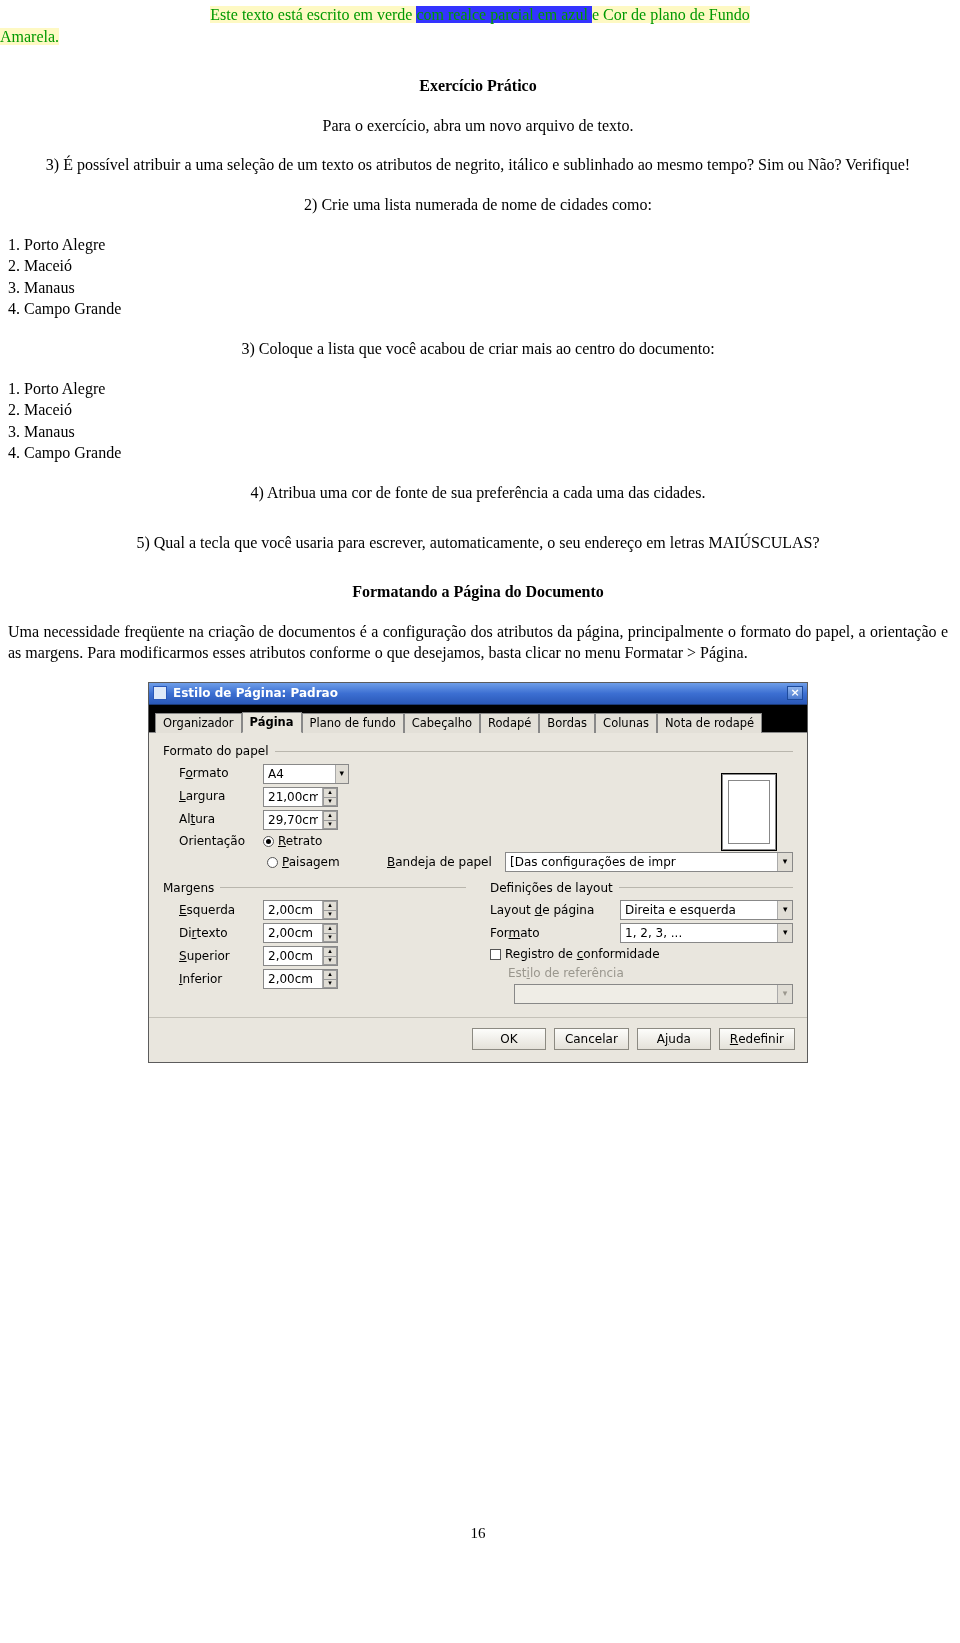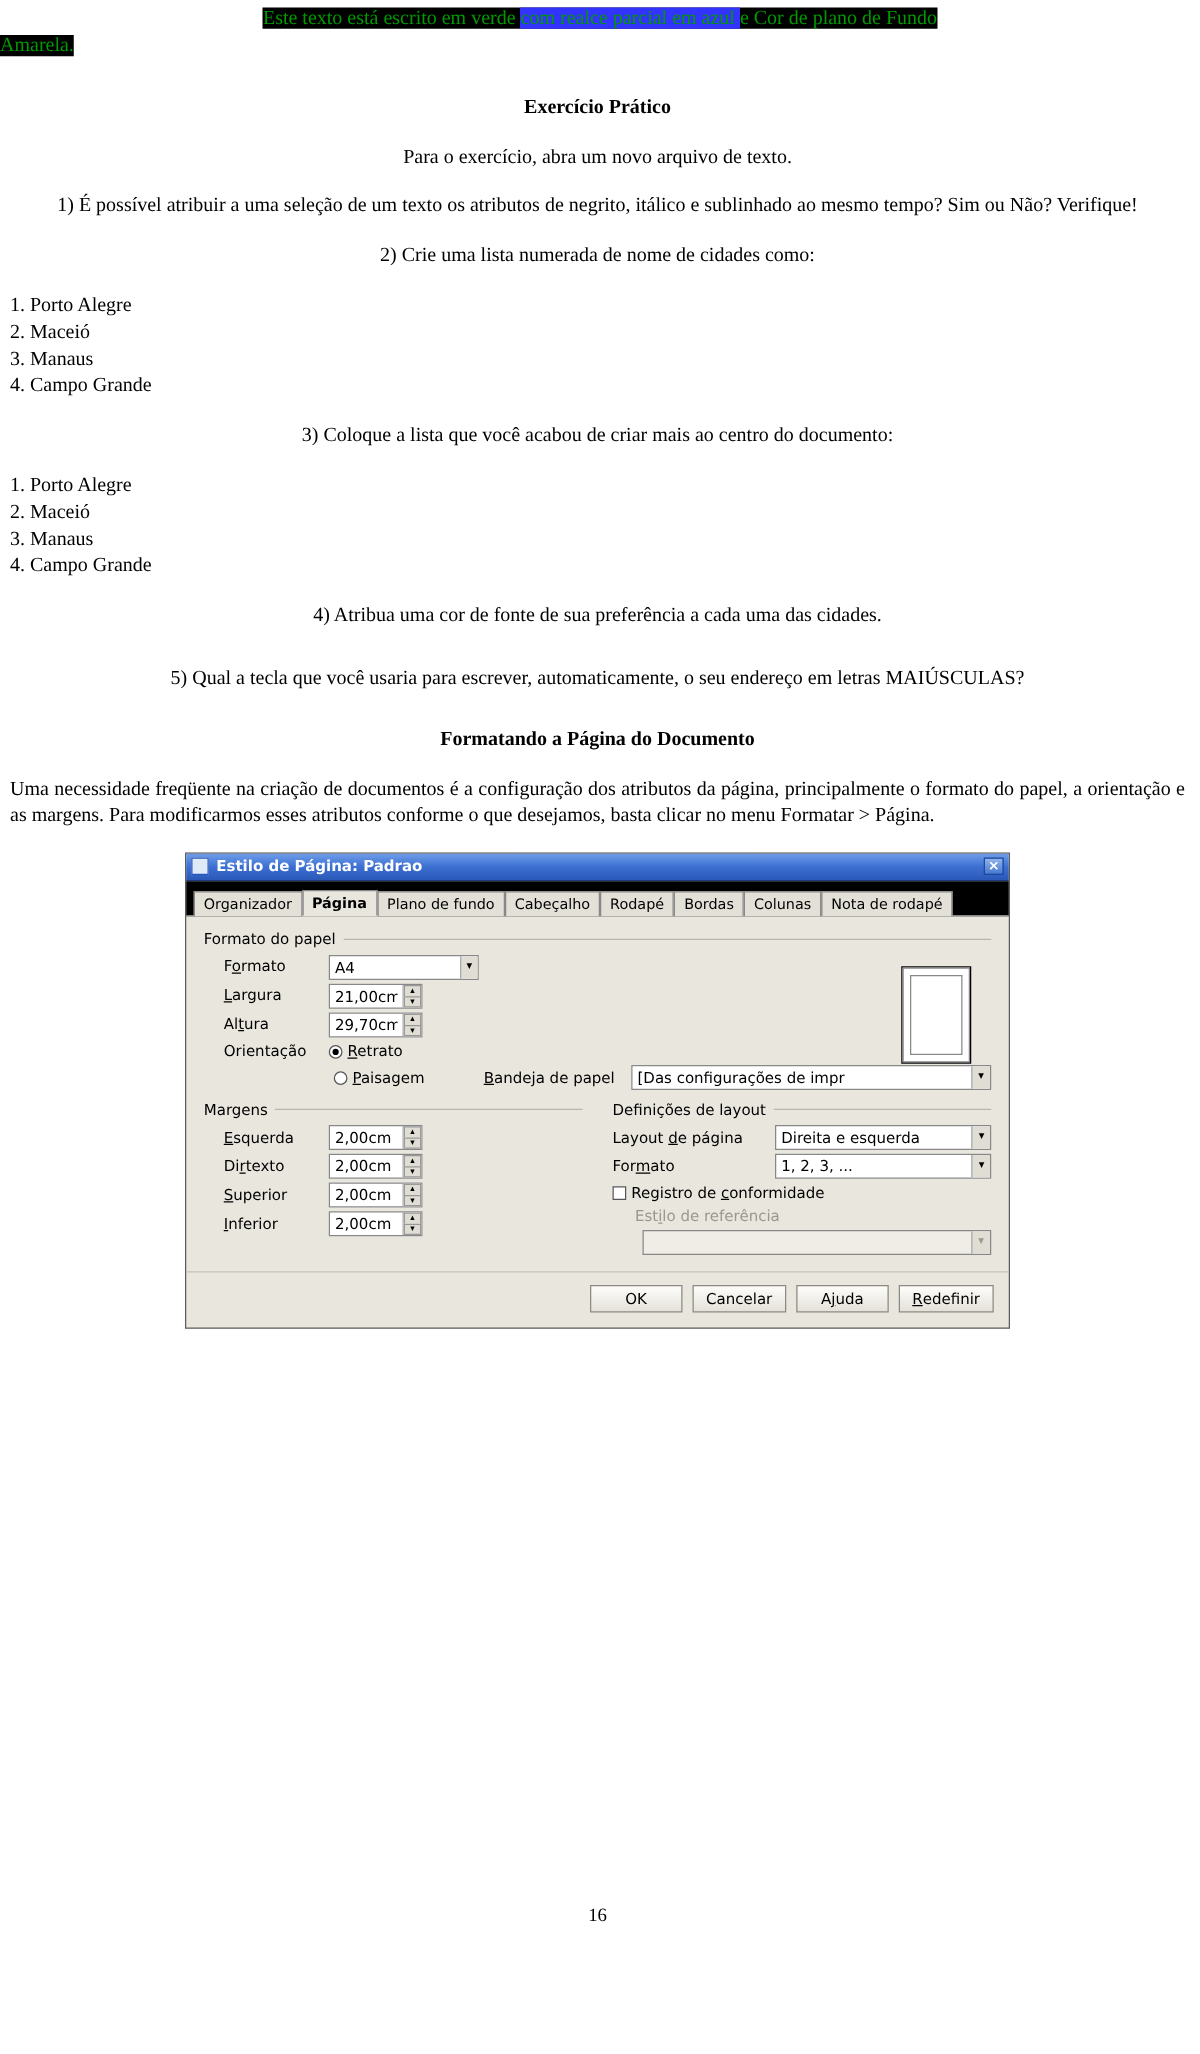--- a/index.html
+++ b/index.html
@@ -15,21 +15,21 @@
   }
   .header-line {
     text-align: center;
     padding-top: 4px;
   }
   .header-para {
     margin: 0 0 4px 0;
   }
   .green { color: #009900; }
   .blue-hl { background: #3333ff; color: #009900; }
-  .yellow-hl { background: #000000; }
+  .yellow-hl { background: #fef9c3; }
   .content {
     padding: 0 12px 0 8px;
   }
   .para { margin: 0 0 18px 0; text-align: center; }
   .bold { font-weight: bold; }
   .list-block { margin-bottom: 18px; }
   .pagenum {
     text-align: center;
     font-size: 15px;
     margin-top: 460px;
@@ -250,21 +250,21 @@
     </span>
   </div>
   <div>
     <span class="yellow-hl green">Amarela.</span>
   </div>
 </div>
 
 <div class="content">
   <p class="para bold" style="margin-top:28px">Exercício Prático</p>
   <p class="para">Para o exercício, abra um novo arquivo de texto.</p>
-  <p class="para">1) É possível atribuir a uma seleção de um texto os atributos de negrito, itálico e sublinhado ao mesmo tempo? Sim ou Não? Verifique!</p>
+  <p class="para">3) É possível atribuir a uma seleção de um texto os atributos de negrito, itálico e sublinhado ao mesmo tempo? Sim ou Não? Verifique!</p>
   <p class="para">2) Crie uma lista numerada de nome de cidades como:</p>
   <div class="list-block">
     <div>1. Porto Alegre</div>
     <div>2. Maceió</div>
     <div>3. Manaus</div>
     <div>4. Campo Grande</div>
   </div>
   <p class="para">3) Coloque a lista que você acabou de criar mais ao centro do documento:</p>
   <div class="list-block">
     <div>1. Porto Alegre</div>
@@ -300,21 +300,21 @@
       <div class="panel">
         <div class="paper-preview"></div>
 
         <div class="group-line">
             <span class="gt">Formato do papel</span>
             <span class="hr"></span>
           </div>
 
         <div class="row">
           <span class="lbl"><span>F</span><span class="u">o</span><span>rmato</span></span>
-          <span class="combo" style="width:120px">
+          <span class="combo" style="width:86px">
             <input value="A4" style="">
             <span class="caret">▾</span>
           </span>
         </div>
         <div class="row">
           <span class="lbl"><span class="u">L</span><span>argura</span></span>
           <span class="field">
             <input value="21,00cm" style="">
             <span class="spin">
                 <div>▴</div>

